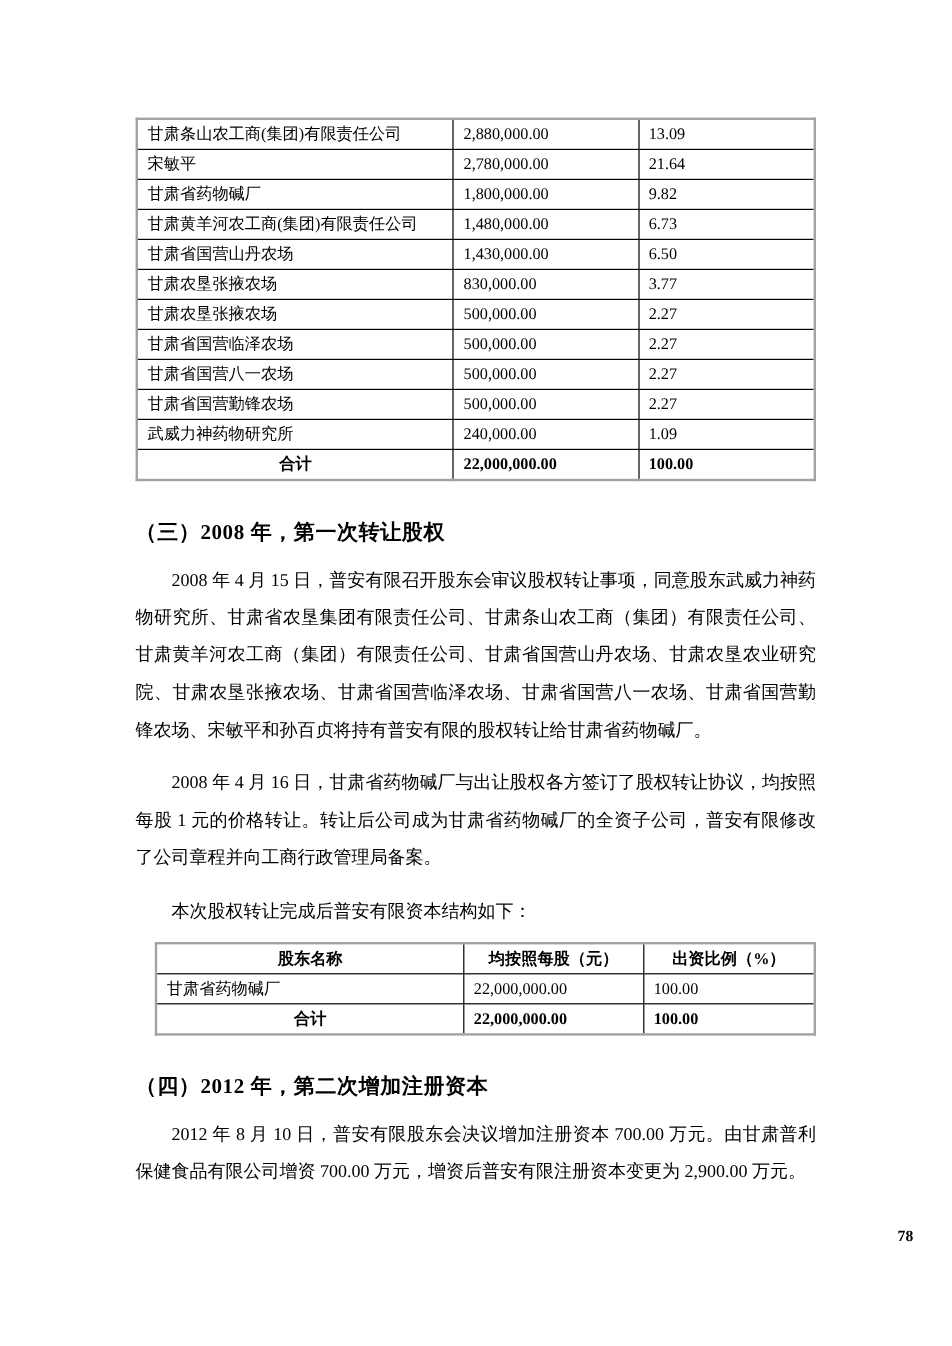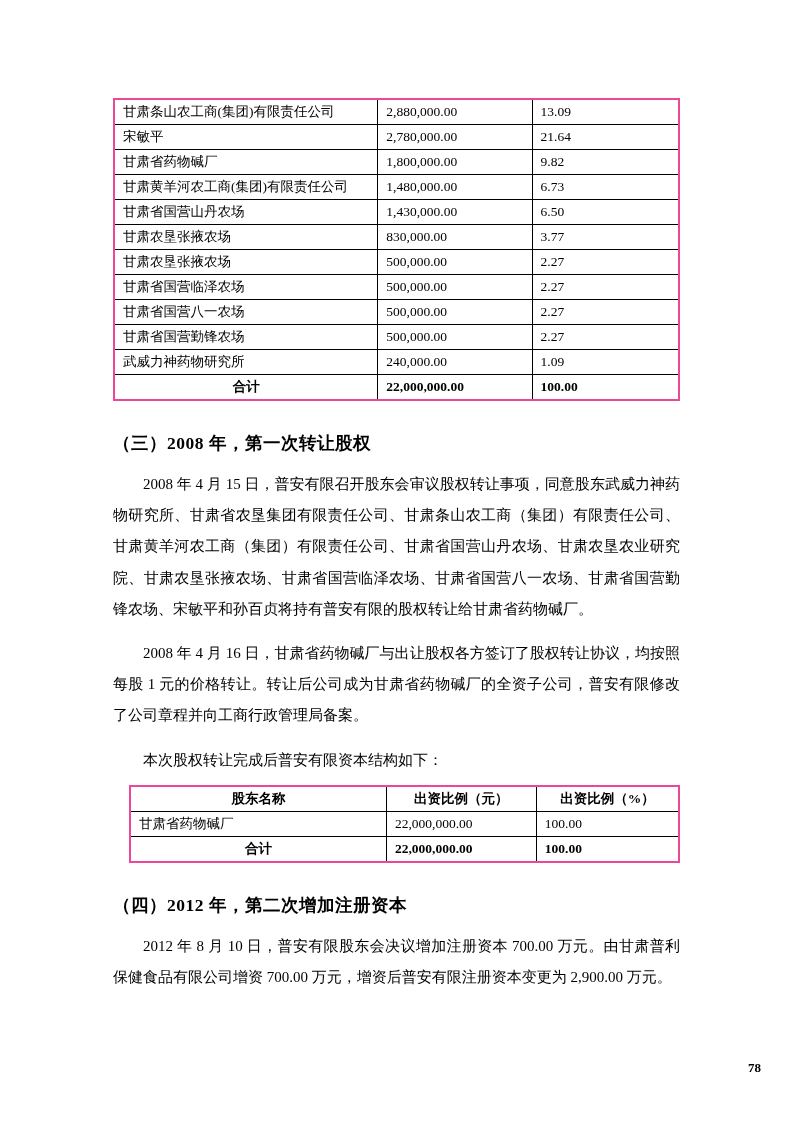--- a/index.html
+++ b/index.html
@@ -12,21 +12,21 @@
     color: #000;
     overflow: hidden;
   }
   .content {
     padding: 98px 113px 0 113px;
   }
   table.doc-table {
     width: 100%;
     border-collapse: collapse;
     table-layout: fixed;
-    border: 2px solid #ec4899;
+    border: 2px solid #a3a3a3;
   }
   table.doc-table td, table.doc-table th {
     border: 1px solid #000;
     font-size: 13.5px;
     padding: 3px 8px;
     height: 24.5px;
     vertical-align: middle;
     overflow: hidden;
     white-space: nowrap;
   }
@@ -51,21 +51,21 @@
   }
   p.lead-para {
     font-size: 15px;
     line-height: 2.08;
     text-indent: 2em;
     margin: 13px 0 9px 0;
   }
   .table-wrap { margin-top: 4px; margin-left: 16px; }
   .page-number {
     position: absolute;
-    top: 1060px;
+    top: 1022px;
     right: 32px;
     font-size: 13px;
     font-weight: bold;
     font-family: "Liberation Serif", "DejaVu Serif", serif;
   }
 </style>
 </head>
 <body>
 
 <div class="content">
@@ -148,21 +148,21 @@
   <div class="table-wrap">
     <table class="doc-table">
       <colgroup>
         <col style="width:46.7%">
         <col style="width:27.3%">
         <col style="width:26%">
       </colgroup>
       <thead>
         <tr>
           <th>股东名称</th>
-          <th>出资比例（元）</th>
+          <th>均按照每股（元）</th>
           <th>出资比例（%）</th>
         </tr>
       </thead>
       <tbody>
         <tr>
           <td class="cell-name">甘肃省药物碱厂</td>
           <td class="cell-num">22,000,000.00</td>
           <td class="cell-num">100.00</td>
         </tr>
         <tr class="total-row">

